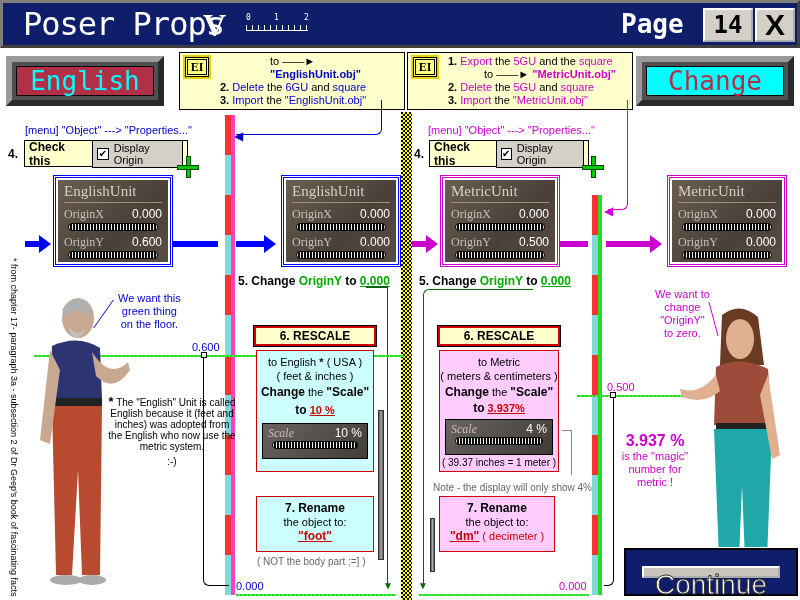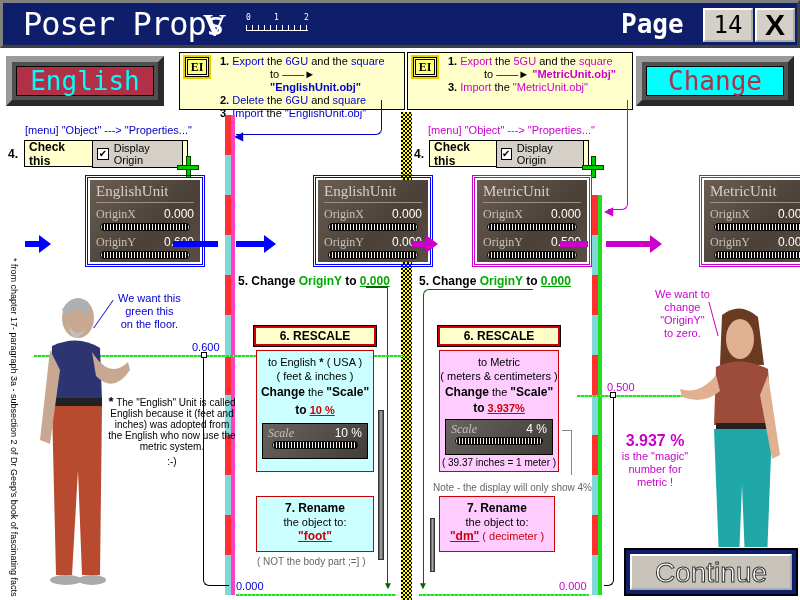--- a/index.html
+++ b/index.html
@@ -8,21 +8,21 @@
 
   
   .titlebar { left: 0; top: 0; width: 800px; height: 48px; background: #0e1e6b; border: 3px solid #808080; border-right-color:#404040; border-bottom-color:#404040; }
   .tb-app { left: 20px; top: 2px; color: #fff; font-family: "DejaVu Sans Mono", monospace; font-size: 32px; letter-spacing: -1px; }
   .tb-v { left: 200px; top: 4px; color: #fff; font-family: "Liberation Serif", serif; font-weight: bold; font-size: 32px; }
   .tb-ruler { left: 243px; top: 10px; width: 64px; height: 20px; color:#fff; font-size: 8px; font-family: "DejaVu Sans Mono", monospace; }
   .tb-ruler .line { position:absolute; left:0; bottom:2px; width:62px; border-bottom:1px solid #fff; height:6px;
      background: repeating-linear-gradient(to right, #fff 0 1px, transparent 1px 6px); }
   .tb-title { left: 350px; top: 4px; color: #ffff00; font-family: "Liberation Serif", serif; font-size: 30px; }
   .tb-page { left: 618px; top: 6px; color: #fff; font-family: "DejaVu Sans Mono", monospace; font-weight: bold; font-size: 26px; }
-  .tb-pagenum { left: 700px; top: 5px; width: 50px; height: 34px; background:#d4d0c8; border:2px outset #fff; color:#000; font-family:"DejaVu Sans Mono", monospace; font-size: 24px; font-weight:normal; text-align:center; line-height:30px; }
+  .tb-pagenum { left: 700px; top: 5px; width: 50px; height: 34px; background:#d4d0c8; border:2px outset #fff; color:#000; font-family:"DejaVu Sans Mono", monospace; font-size: 24px; font-weight:bold; text-align:center; line-height:30px; }
   .tb-close { left: 752px; top: 5px; width: 40px; height: 34px; background:#d4d0c8; border:2px outset #fff; color:#000; font-size: 30px; font-weight:bold; text-align:center; line-height:30px; }
 
   
   .unit-btn { width: 158px; height: 50px; background:#505050; border: 6px solid; border-color:#9a9a9a #2a2a2a #2a2a2a #9a9a9a; padding:4px; }
   .unit-btn .face { width:100%; height:100%; display:flex; align-items:center; justify-content:center; font-family:"DejaVu Sans Mono", monospace; font-size: 26px; border:1px solid #000;text-align:center; }
   .btn-english { left: 6px; top: 56px; }
   .btn-english .face { background:#b03048; color:#00ffff; }
   .btn-metric { left: 636px; top: 56px; }
   .btn-metric .face { background:#00ffff; color:#b03048; }
 
@@ -48,21 +48,21 @@
   .check-box { height: 27px; background:#ffffcc; border:1px solid #000; display:flex; align-items:center; padding:0 4px; font-size: 12px; }
   .check-box .label { font-weight:bold; margin-right:6px; }
   .check-box .cb { display:flex; align-items:center; border:1px solid #000; background:#d4d0c8; padding:1px 4px; font-size: 11px; }
   .cb-square { width: 12px; height: 12px; border:1px solid #000; background:#fff; font-size:10px; line-height:10px; text-align:center; margin-right:5px; }
   .plus { width: 20px; height: 20px; }
   .plus::before, .plus::after { content:""; position:absolute; background:#00cc00; border:1px solid #004400; }
   .plus::before { left: 9px; top: 0; width: 3px; height: 20px; }
   .plus::after { left: 0; top: 9px; width: 20px; height: 3px; }
 
   
-  .unit-panel { width: 120px; height: 92px; padding: 2px; margin-left: 32px; }
+  .unit-panel { width: 120px; height: 92px; padding: 2px; }
   .unit-panel .inner { width:100%; height:100%; background: linear-gradient(135deg,#6a5e52,#4a4038 60%,#5a4e44); padding: 3px 6px; color:#eee; position:relative; }
   .pan-en { border:3px double #0000ff; }
   .pan-me { border:3px double #cc00cc; }
   .unit-panel .nm { font-family:"Liberation Serif", serif; font-size: 15px; color:#d8d0c4; border-bottom:1px solid #a09080; padding-bottom:2px; }
   .unit-panel .row { display:flex; justify-content:space-between; font-size: 12px; margin-top: 4px; }
   .unit-panel .row .k { font-family:"Liberation Serif", serif; color:#c8c0b8; }
   .unit-panel .row .v { color:#fff; }
   .dial { height: 8px; margin: 1px 4px 0; background: repeating-linear-gradient(to right,#fff 0 1px,#000 1px 3px); border-radius: 4px; border:1px solid #000; opacity:0.9; }
 
   .arrow-h { height: 6px; }
@@ -111,21 +111,21 @@
   .footnote-side { left: 5px; top: 258px; width: 14px; height: 340px; }
   .footnote-side span { position:absolute; left:0; top:0; transform-origin: 0 0; transform: translate(14px, 0) rotate(90deg); white-space:nowrap; font-size: 9px; color:#000; }
 
   .eng-note { left: 108px; top: 396px; width: 128px; font-size: 10px; text-align:center; line-height: 11px; color:#000; }
   .eng-note p { margin-bottom: 4px; }
 
   .magic { left: 620px; top: 432px; width: 70px; text-align:center; color:#cc00cc; }
   .magic .big { font-size: 16px; font-weight:bold; }
   .magic .small { font-size: 11px; line-height:13px; }
 
-  .continue { left: 624px; top: 548px; width: 174px; height: 48px; background:#0e1e6b; border: 2px solid #000; outline:1px solid #fff; padding:4px; }
+  .continue { left: 624px; top: 548px; width: 174px; height: 48px; background:#0e1e6b; border: 2px solid #000; outline:1px solid #fff; padding:16px; }
   .continue .face { width:100%; height:100%; background:#c8c4bc; border:2px outset #fff; color:#fff; font-size: 28px; text-align:center; line-height:34px; -webkit-text-stroke: 1px #333; }
 
   
   .man { left: 30px; top: 290px; width: 100px; height: 300px; }
   .woman { left: 680px; top: 305px; width: 110px; height: 295px; }
 
   .connector { border-color:#000; border-style:solid; }
 </style>
 </head>
 <body>
@@ -146,28 +146,20 @@
 
 <div class="abs unit-btn btn-english">
   <div class="face">English</div>
 </div>
 <div class="abs unit-btn btn-metric">
   <div class="face">Change</div>
 </div>
 
 <div class="abs instr instr-en">
   <div class="ei">EI</div>
-  <div>
-    <span class="num">1.</span>
-    <span class="hl">Export</span>
-    <span>the</span>
-    <span class="hl">6GU</span>
-    <span>and the</span>
-    <span class="hl">square</span>
-  </div>
   <div style="padding-left:50px">
     <span>to</span>
     <span>——►</span>
     <span class="file">"EnglishUnit.obj"</span>
   </div>
   <div>
     <span class="num">2.</span>
     <span class="hl">Delete</span>
     <span>the</span>
     <span class="hl">6GU</span>
@@ -189,20 +181,28 @@
     <span class="hl">Export</span>
     <span>the</span>
     <span class="hl">5GU</span>
     <span>and the</span>
     <span class="hl">square</span>
   </div>
   <div style="padding-left:36px">
     <span>to</span>
     <span>——►</span>
     <span class="file">"MetricUnit.obj"</span>
+  </div>
+  <div>
+    <span class="num">2.</span>
+    <span class="hl">Delete</span>
+    <span>the</span>
+    <span class="hl">5GU</span>
+    <span>and</span>
+    <span class="hl">square</span>
   </div>
   <div>
     <span class="num">3.</span>
     <span class="hl">Import</span>
     <span>the</span>
     <span class="hl">"MetricUnit.obj"</span>
   </div>
 </div>
 
 <div class="abs divider"></div>
@@ -465,21 +465,21 @@
   <path d="M36 62 Q60 50 88 64 L92 120 L34 120Z" fill="#9c4c38"></path>
   <path d="M36 70 Q20 90 0 84 L2 92 Q24 100 40 86Z" fill="#e0b090"></path>
   <rect x="36" y="118" width="54" height="6" fill="#222"></rect>
   <path d="M34 124 L92 124 L86 280 L66 280 L62 180 L58 280 L40 280Z" fill="#20a8a8"></path>
   <ellipse cx="50" cy="284" rx="14" ry="5" fill="#c8a890"></ellipse>
   <path d="M88 70 L100 150 L92 154 L80 90Z" fill="#e0b090"></path>
 </svg>
 
 <div class="abs bubble bub-en">
   <div>We want this</div>
-  <div>green this</div>
+  <div>green thing</div>
   <div>on the floor.</div>
 </div>
 <div class="abs" style="left:103px;top:300px;width:18px;height:28px;border-left:1px solid #0000cc;transform:skewX(-35deg);"></div>
 
 <div class="abs bubble bub-me">
   <div>We want to</div>
   <div>change</div>
   <div>"OriginY"</div>
   <div>to zero.</div>
 </div>

